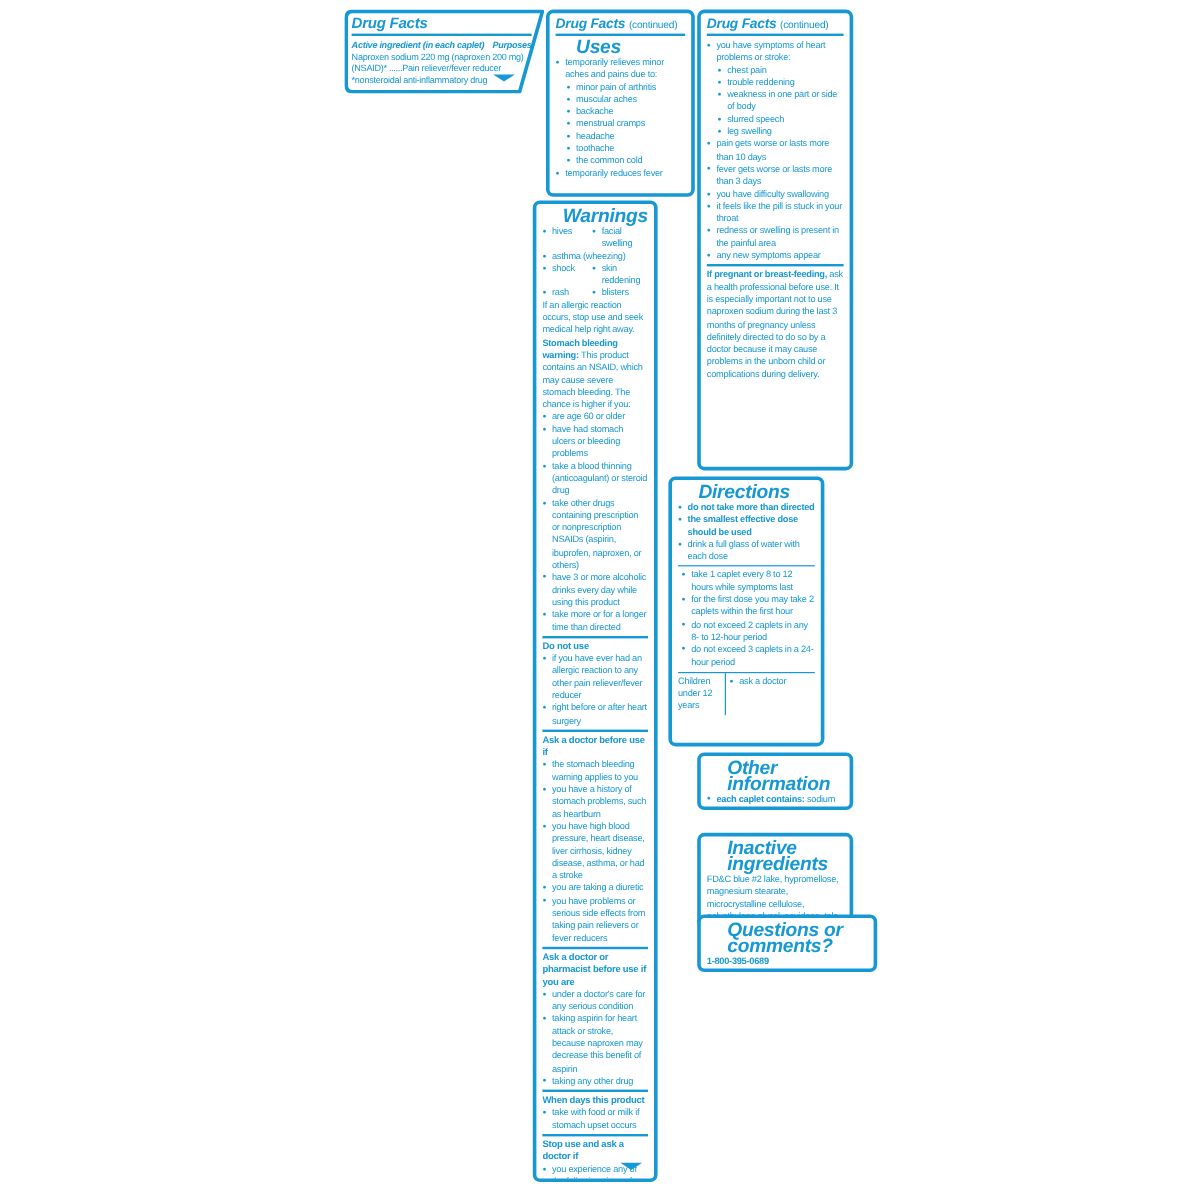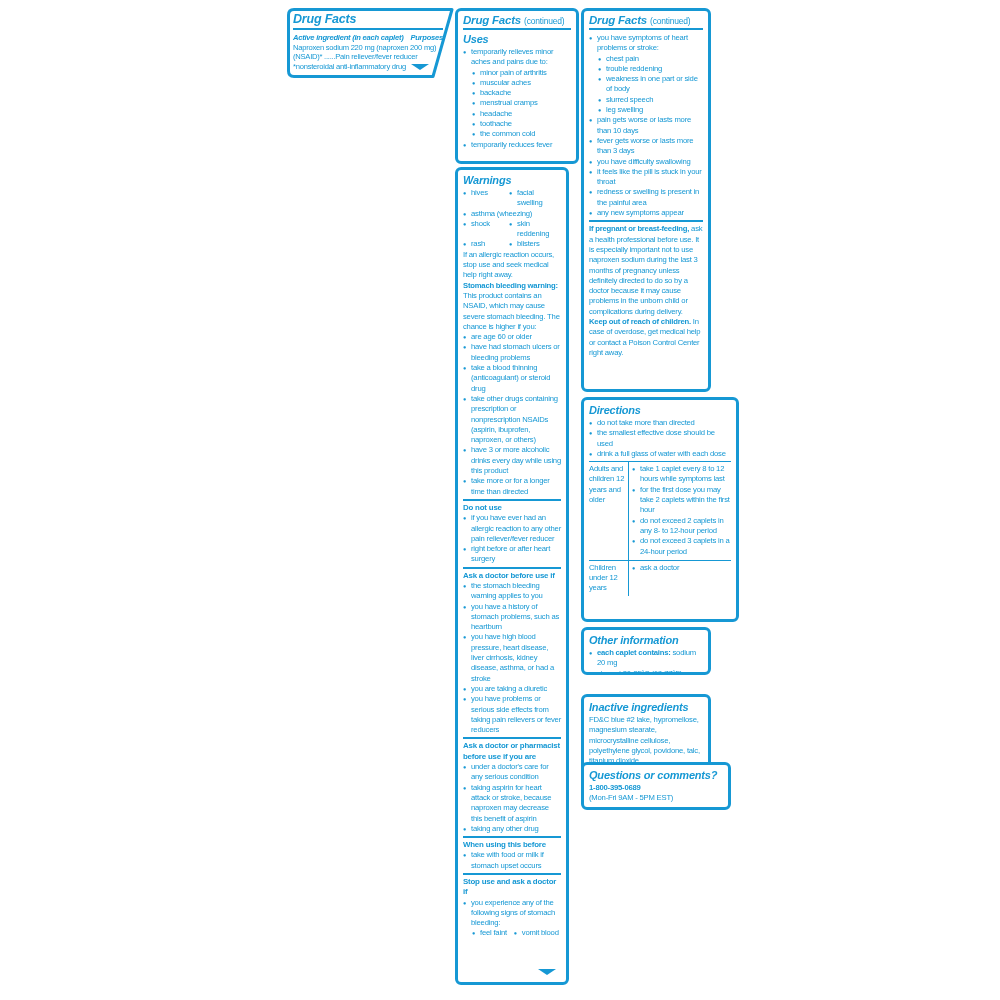--- a/index.html
+++ b/index.html
@@ -3,50 +3,50 @@
 <meta charset="utf-8">
 <style>
   *{box-sizing:border-box;margin:0;padding:0}
   html,body{width:1000px;height:1000px;background:#ffffff}
   body{position:relative;font-family:"Liberation Sans",sans-serif;color:#1698d4;-webkit-font-smoothing:antialiased}
   .box{position:absolute;border:3px solid #1698d4;border-radius:6px;background:#fff;padding:3px 5px 4px 5px;overflow:hidden}
   .titlerow{display:flex;align-items:baseline;gap:3px;white-space:nowrap}
   .dftitle{font-weight:bold;font-style:italic;font-size:11.5px;letter-spacing:-0.2px}
   .dfcont{font-size:8.5px;letter-spacing:-0.2px}
   .titlerule{height:2px;background:#1698d4;margin:2px 0 3px}
-  .h{font-style:italic;font-weight:bold;font-size:11px;line-height:13px;letter-spacing:-0.2px;margin:1px 0}
+  .h{font-style:italic;font-weight:bold;font-size:16px;line-height:13px;letter-spacing:-0.2px;margin:1px 17px}
   .sub{font-weight:bold;font-size:7.9px;line-height:10.3px;letter-spacing:-0.2px}
   .p{font-size:7.7px;line-height:10.3px;letter-spacing:-0.22px}
   .p.bold{font-weight:bold}
   b{font-weight:bold}
   .rule{height:2px;background:#1698d4;margin:2px 0}
   .bullet{display:flex;font-size:7.7px;line-height:10.3px;letter-spacing:-0.22px}
   .bullet .dot{flex:none;width:8px;font-size:5.5px;line-height:10.3px}
   .bullet .btxt{flex:1}
   .bullet.lvl2{margin-left:9px}
-  .bullet .bold, .btxt.bold{font-weight:normal}
+  .bullet .bold, .btxt.bold{font-weight:bold}
   .pairs.lvl2{margin-left:9px}
   .pairrow{display:flex}
   .pairrow .cell{width:47%}
   .pairrow .cell2{flex:1}
   .dtable{border-top:1.5px solid #1698d4;margin-top:2px}
   .drow{display:flex;border-bottom:1.5px solid #1698d4}
   .drow:last-child{border-bottom:none}
   .dleft{width:40px;flex:none;padding:2px 2px 2px 0;border-right:1.5px solid #1698d4;font-size:7.7px;line-height:10.3px;letter-spacing:-0.22px}
   .dright{flex:1;padding:2px 0 3px 3px}
   .arrow{width:0;height:0;border-left:9px solid transparent;border-right:9px solid transparent;border-top:6px solid #1698d4}
   .boxarrow{position:absolute;right:10px;bottom:7px}
   
   .panel1{position:absolute;left:287px;top:8px;width:167px;height:70px}
   .p1border{position:absolute;left:0;top:0}
   .p1content{position:absolute;left:6px;top:4px;width:150px}
   .p1title{font-weight:bold;font-style:italic;font-size:12.5px;line-height:14px;letter-spacing:-0.2px}
   .p1labels{display:flex;justify-content:space-between;font-weight:bold;font-style:italic;font-size:7.6px;line-height:9.5px;letter-spacing:-0.25px}
   .p1line{font-size:7.6px;line-height:9.8px;letter-spacing:-0.25px;white-space:nowrap}
-  .p1foot{display:flex;align-items:center;gap:5px}
+  .p1foot{display:flex;gap:5px}
 </style>
 </head>
 <body>
 
 <div class="panel1">
   <svg class="p1border" width="167" height="70" viewBox="0 0 167 70">
     <path d="M 7 1.5 L 165 1.5 L 146 68.5 L 7 68.5 Q 1.5 68.5 1.5 63 L 1.5 7 Q 1.5 1.5 7 1.5 Z" fill="none" stroke="#1698d4" stroke-width="3" stroke-linejoin="round"></path>
   </svg>
   <div class="p1content">
     <div class="p1title">Drug Facts</div>
@@ -104,21 +104,21 @@
         <span class="dot">●</span>
         <span class="btxt">the common cold</span>
       </div>
       <div class="bullet">
         <span class="dot">●</span>
         <span class="btxt">temporarily reduces fever</span>
       </div>
     </div>
 </div>
 
-<div class="box" style="left:455px;top:167px;width:114px;height:818px">
+<div class="box" style="left:444px;top:167px;width:104px;height:818px">
   <div>
       <div class="h">Warnings</div>
       <div class="pairs">
         <div class="pairrow">
           <div class="bullet cell">
             <span class="dot">●</span>
             <span class="btxt">hives</span>
           </div>
           <div class="bullet cell2">
             <span class="dot">●</span>
@@ -218,21 +218,21 @@
       </div>
       <div class="bullet">
         <span class="dot">●</span>
         <span class="btxt">taking aspirin for heart attack or stroke, because naproxen may decrease this benefit of aspirin</span>
       </div>
       <div class="bullet">
         <span class="dot">●</span>
         <span class="btxt">taking any other drug</span>
       </div>
       <div class="rule"></div>
-      <div class="sub">When using this before</div>
+      <div class="sub">When days this product</div>
       <div class="bullet">
         <span class="dot">●</span>
         <span class="btxt">take with food or milk if stomach upset occurs</span>
       </div>
       <div class="rule"></div>
       <div class="sub">Stop use and ask a doctor if</div>
       <div class="bullet">
         <span class="dot">●</span>
         <span class="btxt">you experience any of the following signs of stomach bleeding:</span>
       </div>
@@ -302,42 +302,40 @@
       <div class="bullet">
         <span class="dot">●</span>
         <span class="btxt">redness or swelling is present in the painful area</span>
       </div>
       <div class="bullet">
         <span class="dot">●</span>
         <span class="btxt">any new symptoms appear</span>
       </div>
       <div class="rule"></div>
       <div class="p"><b>If pregnant or breast-feeding, </b><span>ask a health professional before use. It is especially important not to use naproxen sodium during the last 3 months of pregnancy unless definitely directed to do so by a doctor because it may cause problems in the unborn child or complications during delivery.</span></div>
-      <div class="p"><b>Keep out of reach of children. </b><span>In case of overdose, get medical help or contact a Poison Control Center right away.</span></div>
-    </div>
-</div>
-
-<div class="box" style="left:581px;top:397px;width:158px;height:225px">
+    </div>
+</div>
+
+<div class="box" style="left:557px;top:397px;width:130px;height:225px">
   <div>
       <div class="h">Directions</div>
       <div class="bullet">
         <span class="dot">●</span>
         <span class="btxt bold">do not take more than directed</span>
       </div>
       <div class="bullet">
         <span class="dot">●</span>
         <span class="btxt bold">the smallest effective dose should be used</span>
       </div>
       <div class="bullet">
         <span class="dot">●</span>
         <span class="btxt">drink a full glass of water with each dose</span>
       </div>
       <div class="dtable">
         <div class="drow">
-          <div class="dleft">Adults and children 12 years and older</div>
           <div class="dright">
             <div class="bullet">
               <span class="dot">●</span>
               <span class="btxt">take 1 caplet every 8 to 12 hours while symptoms last</span>
             </div>
             <div class="bullet">
               <span class="dot">●</span>
               <span class="btxt">for the first dose you may take 2 caplets within the first hour</span>
             </div>
             <div class="bullet">

